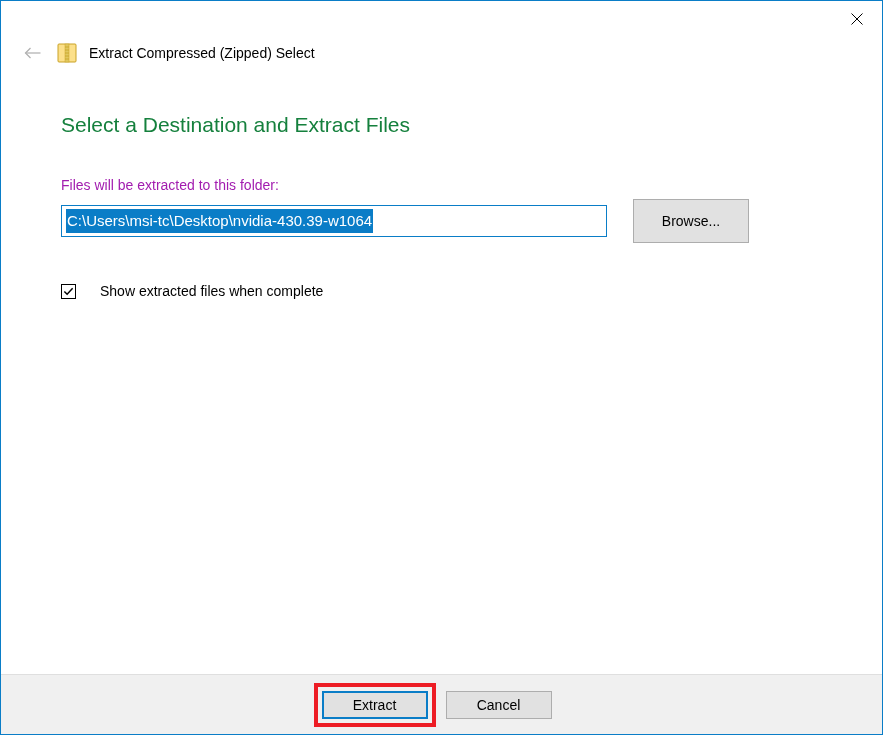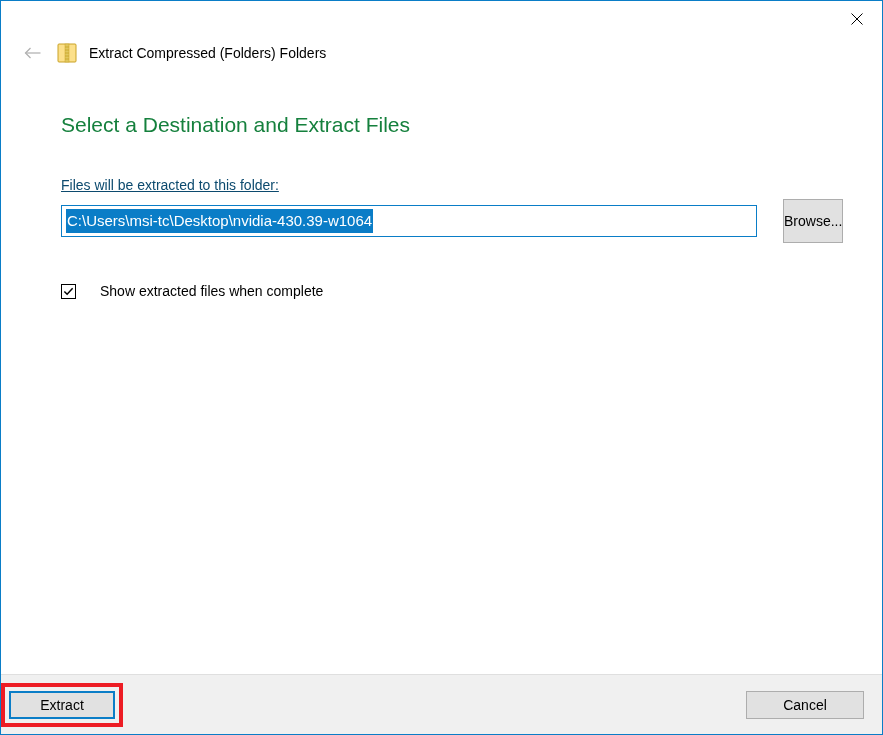--- a/index.html
+++ b/index.html
@@ -70,33 +70,32 @@
     }
     .heading {
       font-family: "Segoe UI Light", "Segoe UI", sans-serif;
       font-size: 21px;
       font-weight: 400;
       color: #15803d;
       margin-bottom: 40px;
     }
     .label {
       font-size: 14px;
-      color: #0c4a6e;
+      color: #a21caf;
       margin-bottom: 6px;
-      text-decoration: underline;
     }
     .path-row {
       display: flex;
       gap: 26px;
       align-items: center;
       margin-bottom: 40px;
     }
     .path-input {
       flex: 0 0 auto;
-      width: 696px;
+      width: 546px;
       height: 32px;
       border: 1px solid #0a7dc7;
       padding: 4px 6px 4px 4px;
       font-size: 15px;
       font-family: "Segoe UI", sans-serif;
       color: #fff;
       background: #fff;
       display: flex;
       align-items: center;
     }
@@ -139,41 +138,41 @@
     }
     .footer {
       position: absolute;
       bottom: 0;
       left: 0;
       right: 0;
       height: 60px;
       background: #f0f0f0;
       border-top: 1px solid #dfdfdf;
       display: flex;
-      justify-content: space-between;
+      justify-content: center;
       align-items: center;
       padding-right: 18px;
       gap: 10px;
     }
     .extract-btn {
       width: 106px;
       height: 28px;
       background: #e1e1e1;
       border: 2px solid #0a7dc7;
       font-size: 14px;
       font-family: "Segoe UI", sans-serif;
       cursor: pointer;
     }
     .extract-highlight {
       border: 4px solid #ed1c24;
       padding: 4px;
       display: inline-flex;
     }
     .cancel-btn {
-      width: 118px;
+      width: 106px;
       height: 28px;
       background: #e1e1e1;
       border: 1px solid #adadad;
       font-size: 14px;
       font-family: "Segoe UI", sans-serif;
       cursor: pointer;
     }
   </style>
 </head>
 <body>
@@ -198,21 +197,21 @@
     <svg viewBox="0 0 20 24" width="20" height="24">
       <rect x="1" y="3" width="18" height="18" rx="1" fill="#fce08a" stroke="#c9a227" stroke-width="1"></rect>
       <rect x="8" y="3" width="4" height="18" fill="#e0c860" stroke="#c9a227" stroke-width="0.5"></rect>
       <line x1="8" y1="6" x2="12" y2="6" stroke="#c9a227" stroke-width="0.8"></line>
       <line x1="8" y1="9" x2="12" y2="9" stroke="#c9a227" stroke-width="0.8"></line>
       <line x1="8" y1="12" x2="12" y2="12" stroke="#c9a227" stroke-width="0.8"></line>
       <line x1="8" y1="15" x2="12" y2="15" stroke="#c9a227" stroke-width="0.8"></line>
       <line x1="8" y1="18" x2="12" y2="18" stroke="#c9a227" stroke-width="0.8"></line>
     </svg>
   </div>
-  <div class="wizard-title">Extract Compressed (Folders) Folders</div>
+  <div class="wizard-title">Extract Compressed (Zipped) Select</div>
 </div>
 
 <div class="content">
   <div class="heading">Select a Destination and Extract Files</div>
 
   <div class="label">Files will be extracted to this folder:</div>
 
   <div class="path-row">
     <div class="path-input">
       <span class="path-text">C:\Users\msi-tc\Desktop\nvidia-430.39-w1064</span>

